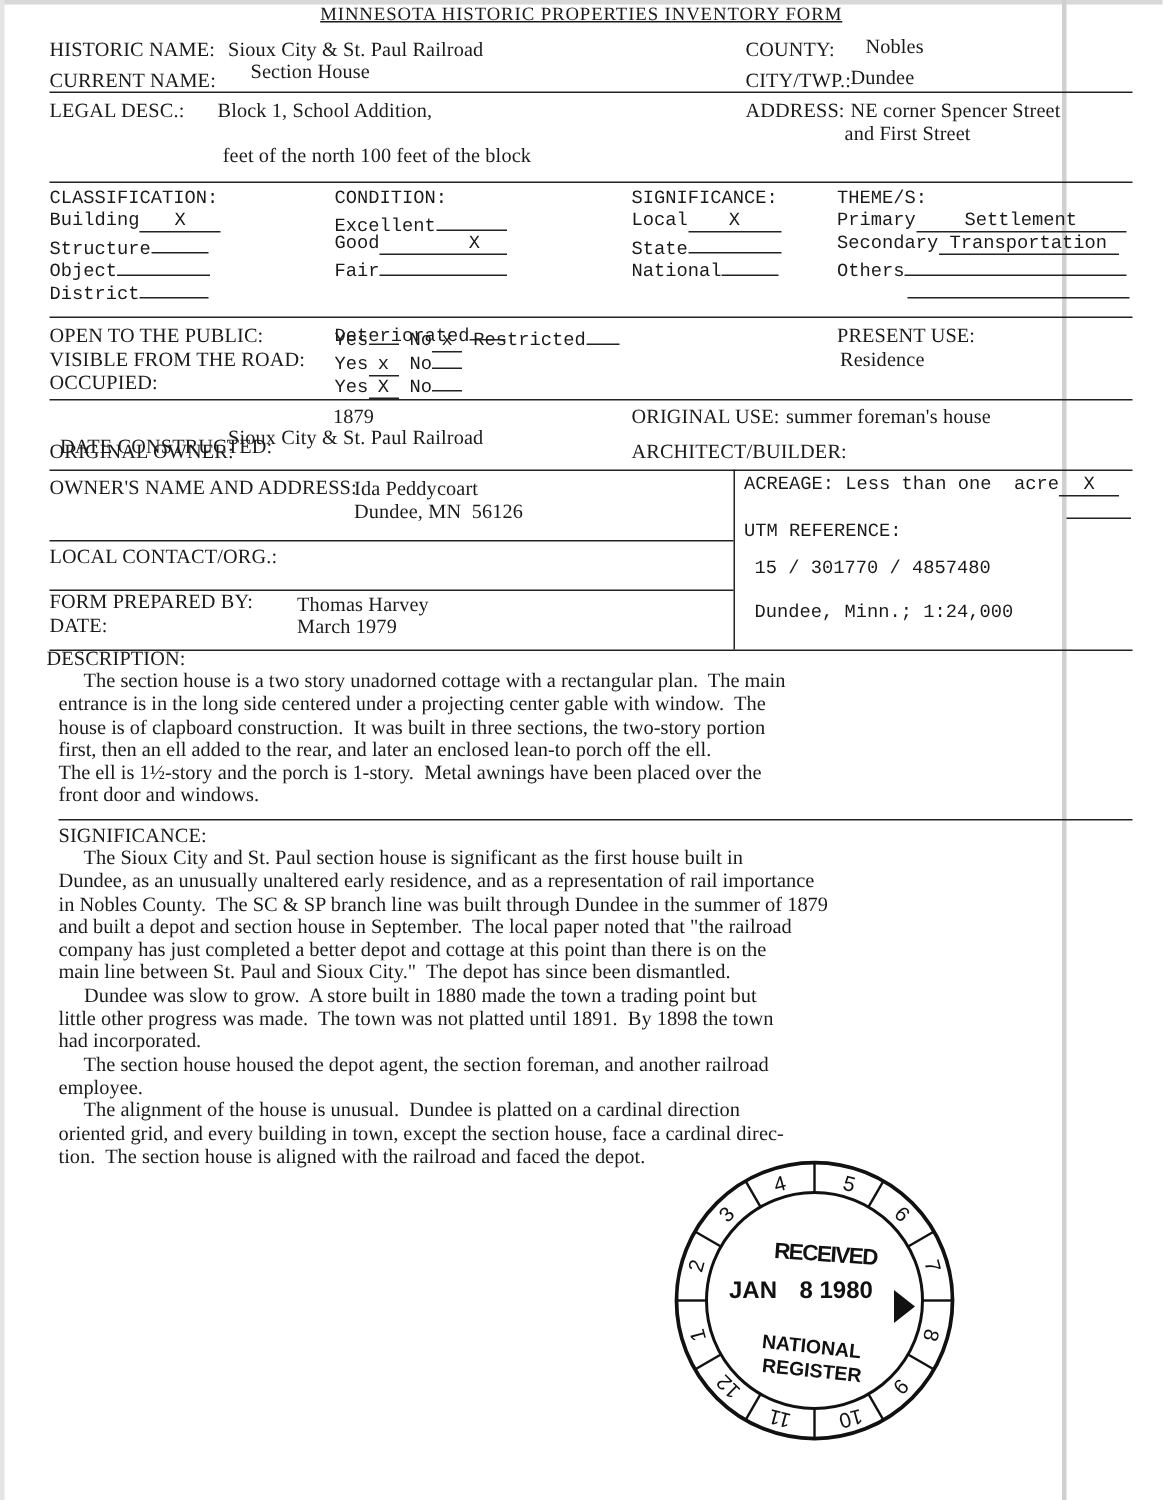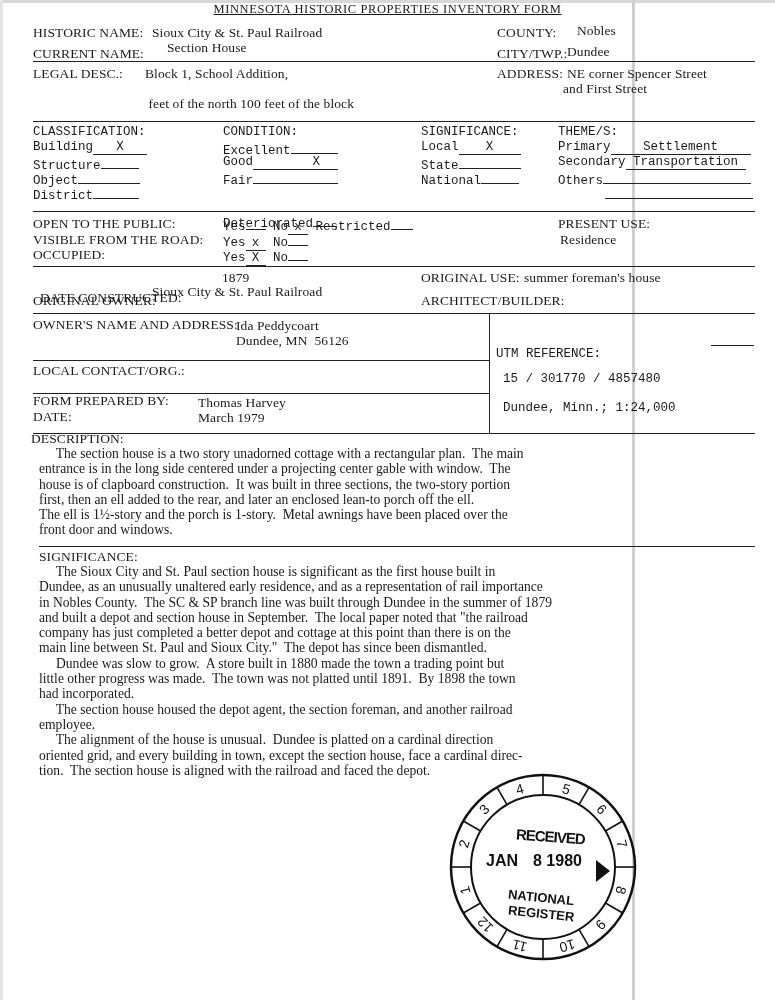--- a/index.html
+++ b/index.html
@@ -1,21 +1,21 @@
 <!DOCTYPE html>
 <html><head>
 <meta charset="utf-8">
 <style>
   html, body { margin: 0; padding: 0; }
   body {
     width: 775px; height: 1000px; background: #ffffff; position: relative; overflow: hidden;
     font-family: "Liberation Mono", "DejaVu Sans Mono", monospace;
     color: #1a1a1a; font-size: 12.5px;
   }
-  .page { position: absolute; left: 0; top: 0; width: 635px; height: 1000px; }
+  .page { position: absolute; left: 0; top: 0; width: 711px; height: 1000px; }
   .edge-top { position: absolute; left: 0; top: 0; width: 775px; height: 3px; background: #d8d8d8; }
   .edge-left { position: absolute; left: 0; top: 0; width: 3px; height: 1000px; background: #e4e4e4; }
   .edge-right { position: absolute; right: 0; top: 0; width: 3px; height: 1000px; background: #d0d0d0; }
   .abs { position: absolute; white-space: pre; line-height: 15px; }
   .title {
     position: absolute; left: 0; width: 775px; top: 2px; text-align: center;
     font-family: "Liberation Serif", "DejaVu Serif", serif; font-size: 12.5px; letter-spacing: 0.6px;
   }
   .title span { text-decoration: underline; }
   .hline { position: absolute; height: 0; border-top: 1.6px solid #222; }
@@ -106,20 +106,21 @@
   <div class="abs serif" style="left:236px;top:318px;">Ida Peddycoart</div>
   <div class="abs serif" style="left:236px;top:333px;">Dundee, MN  56126</div>
   <div class="hline thin" style="left:33px;top:360px;width:456px;"></div>
   <div class="abs serif" style="left:33px;top:363px;">LOCAL CONTACT/ORG.:</div>
   <div class="hline thin" style="left:33px;top:393px;width:456px;"></div>
   <div class="abs serif" style="left:33px;top:393px;">FORM PREPARED BY:</div>
   <div class="abs serif" style="left:198px;top:395px;">Thomas Harvey</div>
   <div class="abs serif" style="left:33px;top:409px;">DATE:</div>
   <div class="abs serif" style="left:198px;top:410px;">March 1979</div>
 
+  <div class="abs mono" style="left:496px;top:316px;"><span>ACREAGE:</span> <span>Less than one</span>  <span>acre</span><span class="blank" style="width:40px;">X</span></div>
   <div class="hline thin" style="left:711px;top:345px;width:43px;"></div>
   <div class="abs mono" style="left:496px;top:347px;">UTM REFERENCE:</div>
   <div class="abs mono" style="left:503px;top:372px;">15 / 301770 / 4857480</div>
   <div class="abs mono" style="left:503px;top:401px;">Dundee, Minn.; 1:24,000</div>
   <div class="hline" style="left:33px;top:433px;width:722px;"></div>
 
   <div class="abs serif" style="left:31px;top:431px;">DESCRIPTION:</div>
   <div class="para" style="left:39px;top:446px;"><div>     The section house is a two story unadorned cottage with a rectangular plan.  The main</div><div>entrance is in the long side centered under a projecting center gable with window.  The</div><div>house is of clapboard construction.  It was built in three sections, the two-story portion</div><div>first, then an ell added to the rear, and later an enclosed lean-to porch off the ell.</div><div>The ell is 1½-story and the porch is 1-story.  Metal awnings have been placed over the</div><div>front door and windows.</div></div>
   <div class="hline" style="left:39px;top:546px;width:716px;"></div>
 

